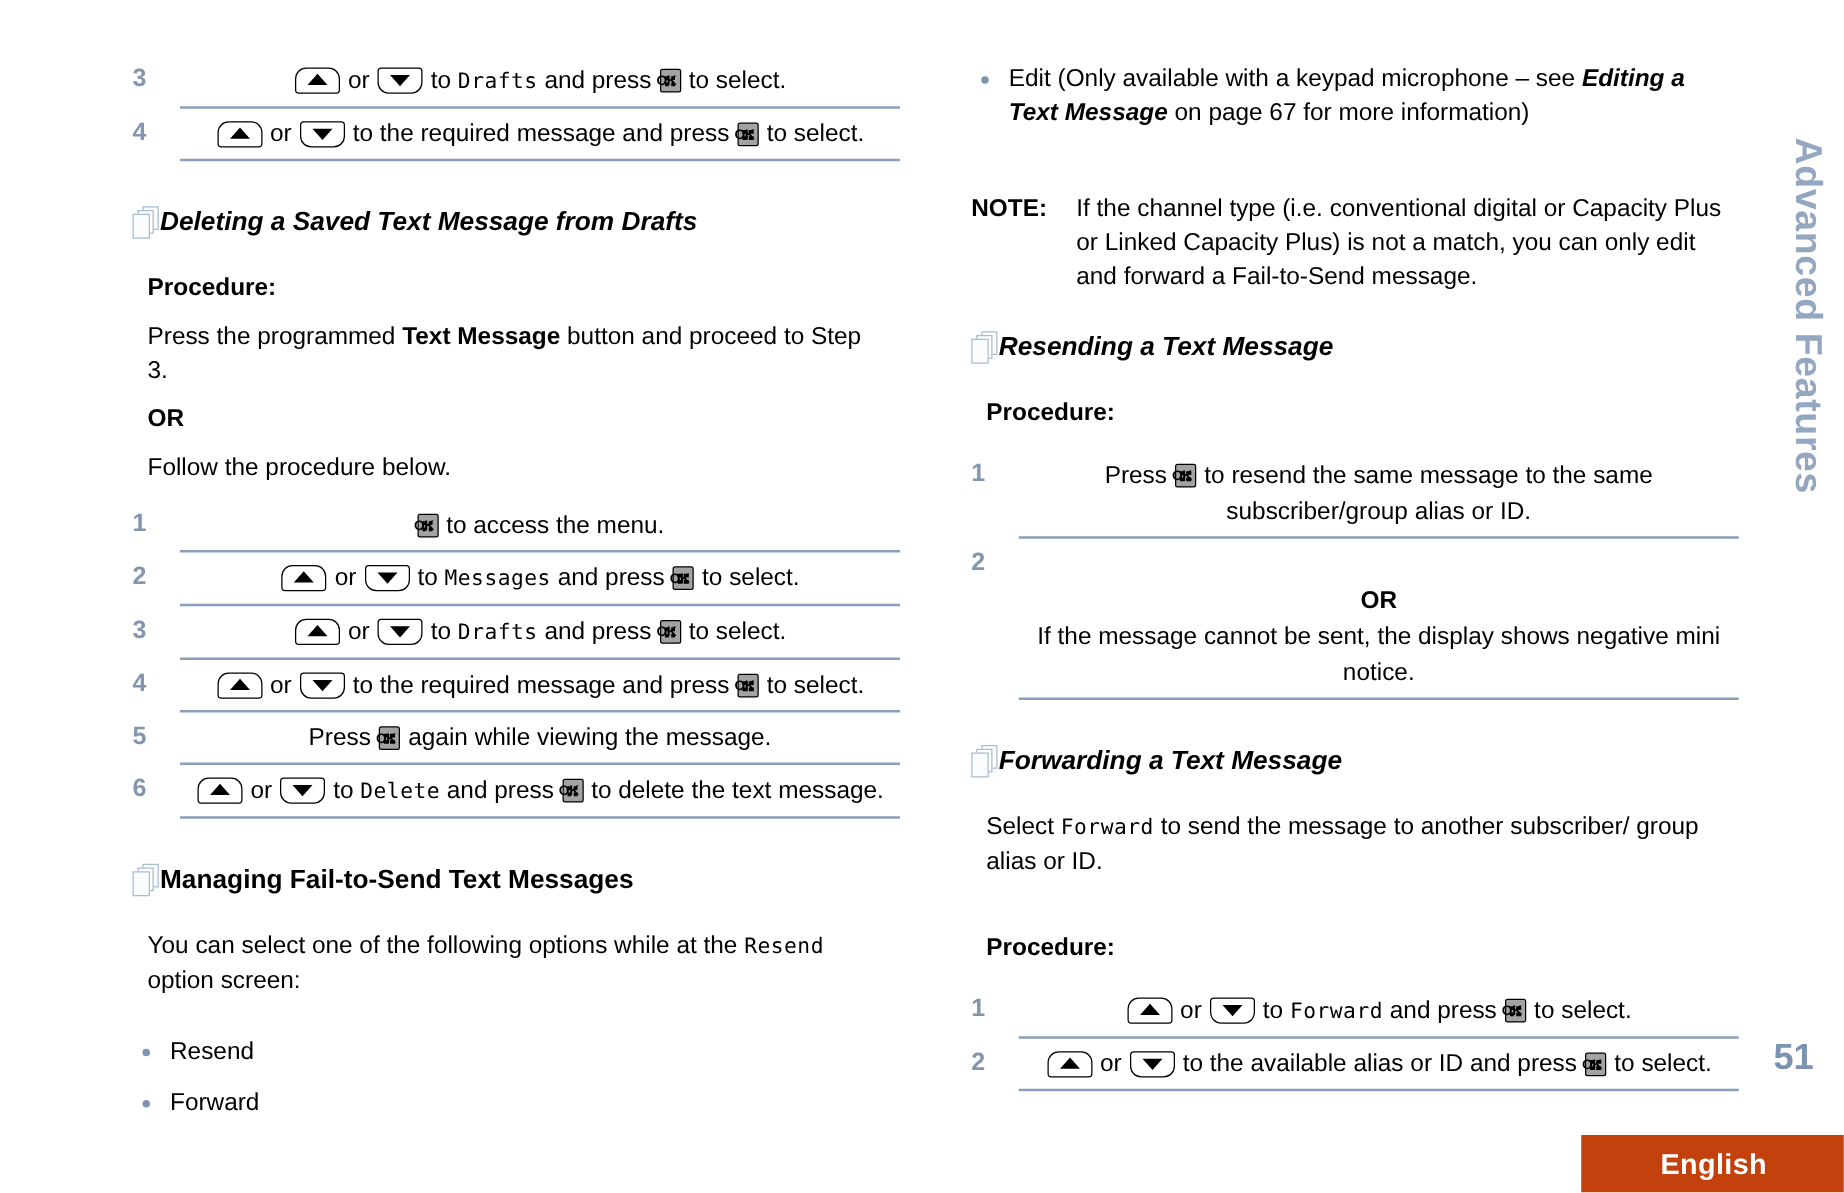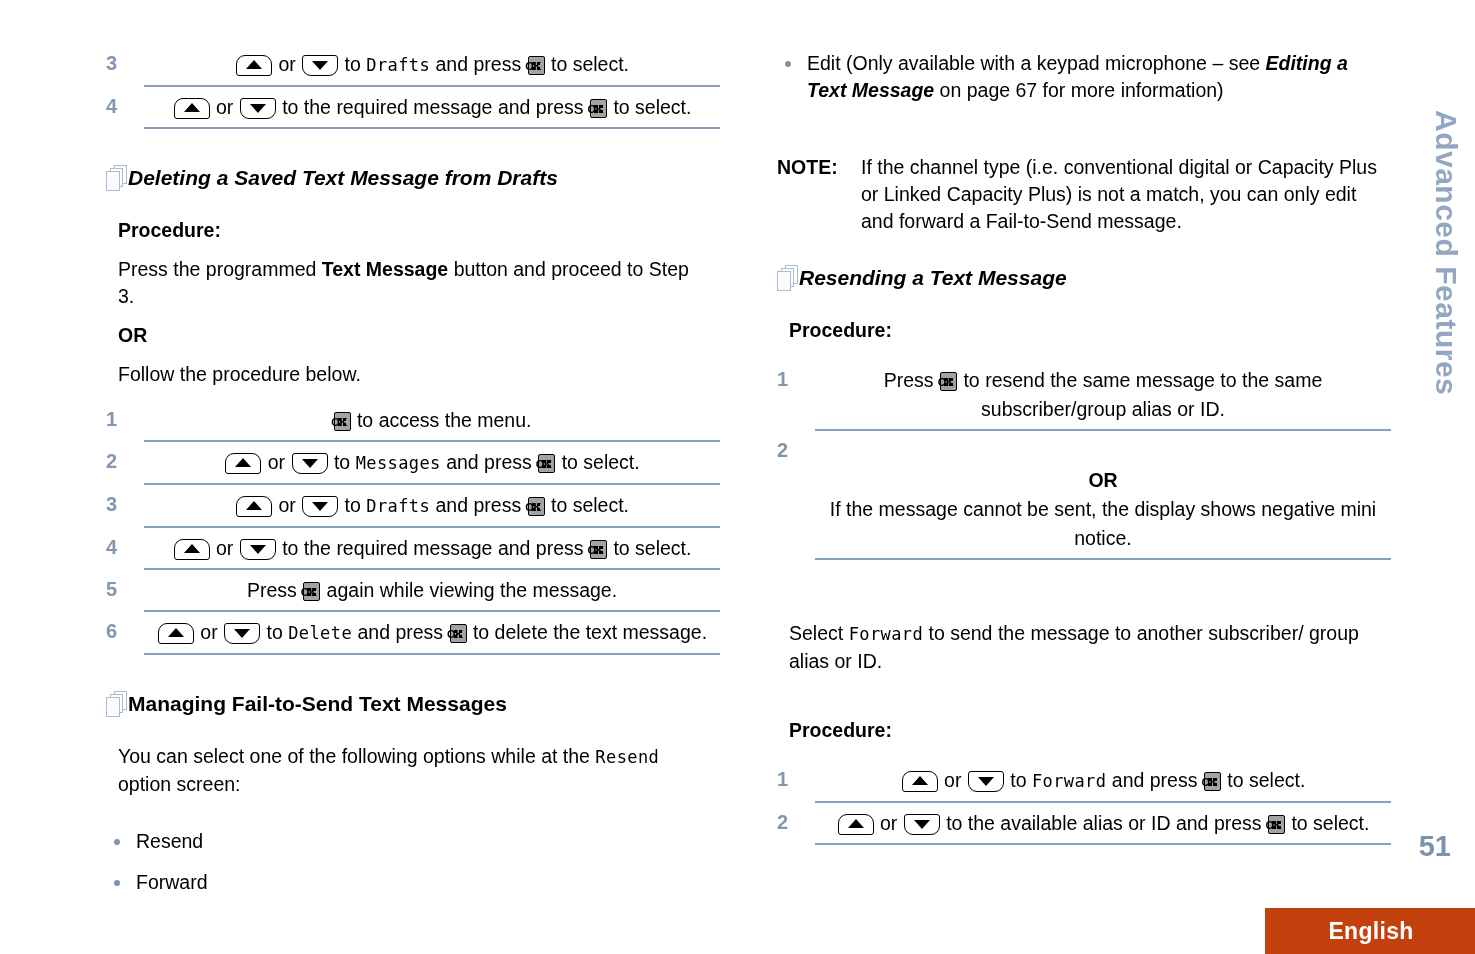--- a/index.html
+++ b/index.html
@@ -458,20 +458,28 @@
       <div class="step-body">
         <br>
         <span class="b">OR</span><br>
         <span>If the message cannot be sent, the display shows negative mini notice.</span>
       </div>
     </div>
     <div class="rule"></div>
 
     <div class="sp28"></div>
 
+    <div class="heading">
+      <span class="pages-icon">
+          <i class="p3"></i>
+          <i class="p2"></i>
+          <i class="p1"></i>
+        </span>
+      <span class="heading-text italic">Forwarding a Text Message</span>
+    </div>
 
     <div class="sp14"></div>
 
     <p class="para"><span>Select</span> <span class="mono">Forward</span> <span>to send the message to another subscriber/ group alias or ID.</span></p>
 
     <div class="sp18"></div>
 
     <p class="para b">Procedure:</p>
 
     <div class="sp10"></div>

